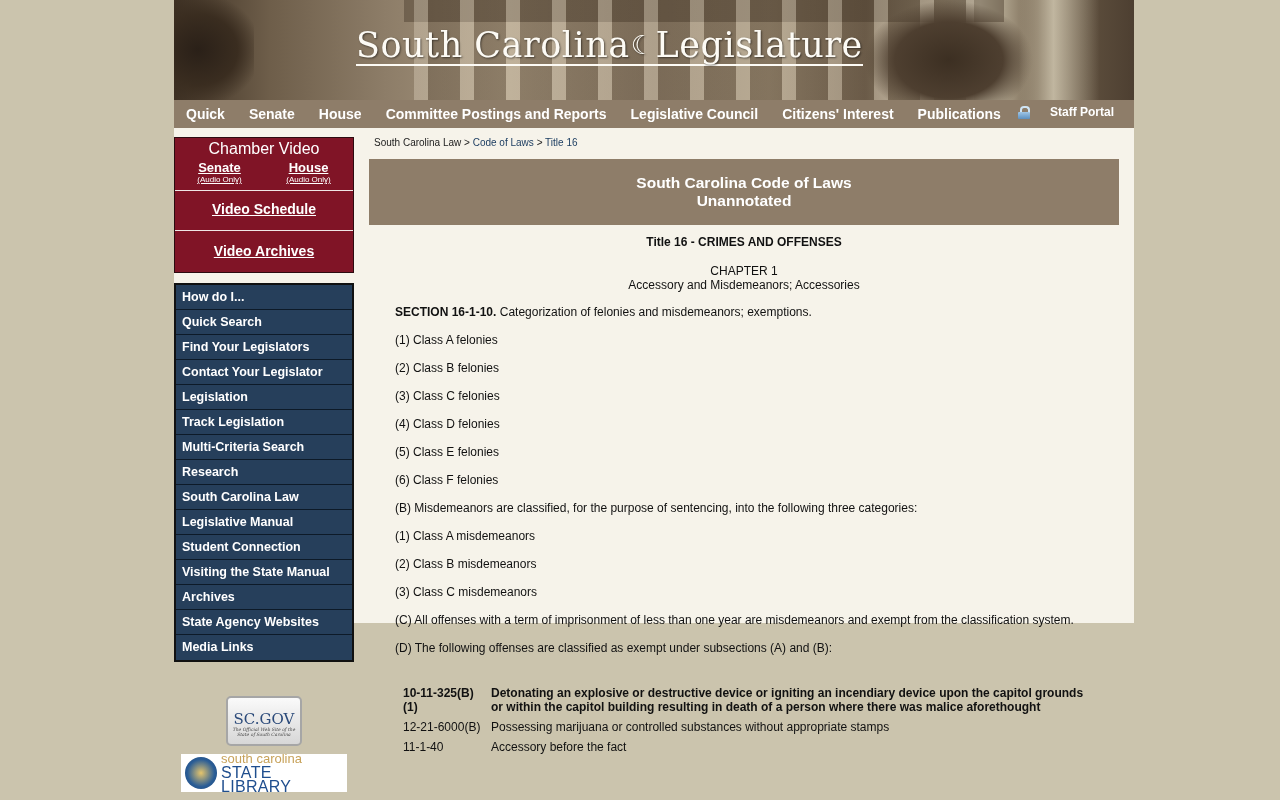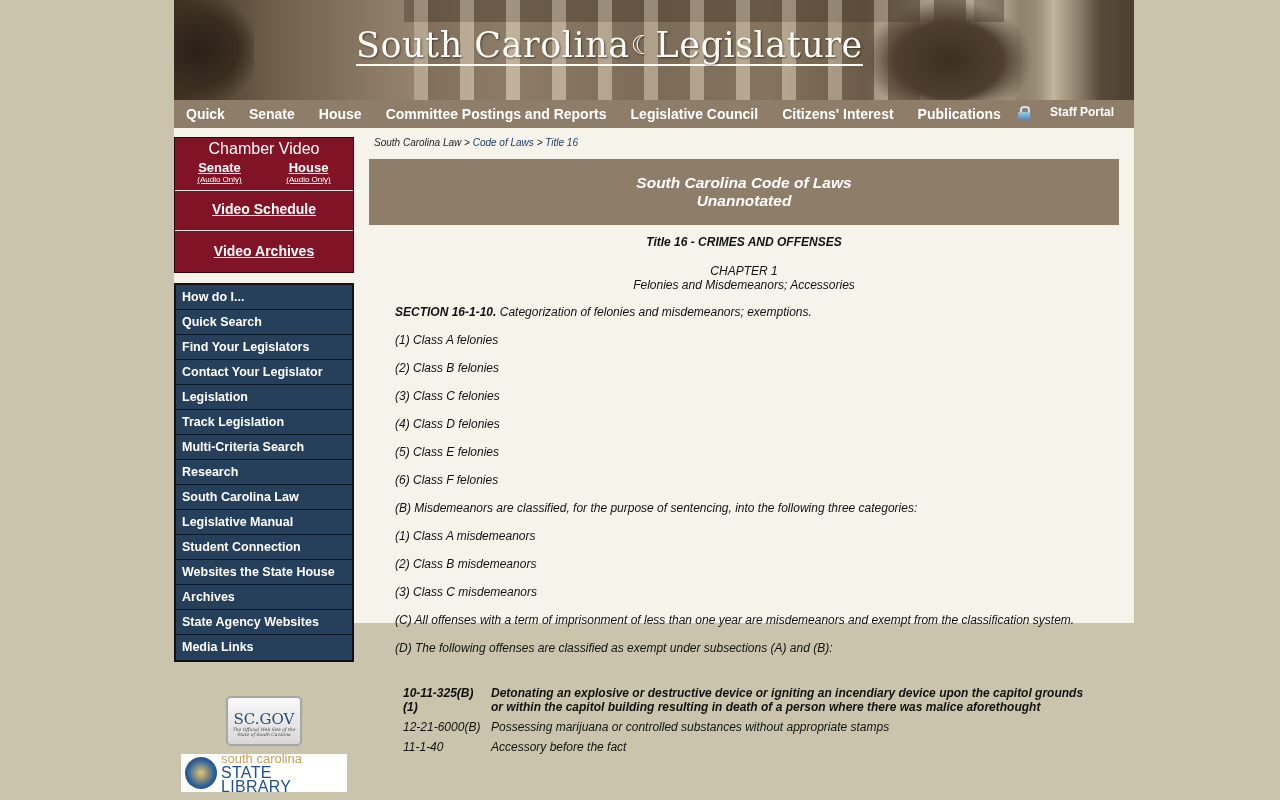--- a/index.html
+++ b/index.html
@@ -51,21 +51,21 @@
     text-align: center; padding-top: 14px; }
   .scgov .g1 { font-family: "DejaVu Serif", serif; font-size: 15px; color: #2b4a7a; display: block; line-height: 15px; }
   .scgov .g2 { font-family: "DejaVu Serif", serif; font-size: 4.5px; color: #444; display: block; line-height: 5px; font-style: italic; }
   .stlib { display: flex; align-items: center; margin: 8px auto 0; width: 166px; height: 38px; background: #fff; padding: 2px 4px; gap: 4px; }
   .stlib .seal { width: 32px; height: 32px; border-radius: 50%; background: radial-gradient(circle, #e5c56c 0%, #2a5d96 60%, #1c4377 100%); flex: none; }
   .stlib .txt { line-height: 14px; text-align: left; }
   .stlib .t1 { color: #c7a25a; font-size: 13px; display: block; }
   .stlib .t2 { color: #1f4e8e; font-size: 16px; font-weight: normal; display: block; letter-spacing: 0.3px; }
 
   
-  .main { position: absolute; left: 195px; top: 137px; width: 750px; font-style: italic; }
+  .main { position: absolute; left: 195px; top: 137px; width: 750px; }
   .crumbs { font-size: 10px; color: #222; padding-left: 5px; height: 14px; }
   .crumbs a { color: #1d3e62; text-decoration: none; }
   .law-header { margin-top: 8px; background: #8e7d69; height: 66px; text-align: center; color: #fff; font-weight: bold; font-size: 15.5px;
     padding-top: 15px; line-height: 18px; }
   .content { padding: 0 26px; font-size: 12px; color: #111; }
   .center { text-align: center; }
   .title16 { font-weight: bold; margin-top: 10px; }
   .chapter { margin-top: 15px; line-height: 14px; }
   .content p { margin-top: 14px; line-height: 14px; }
   .content p.first { margin-top: 13px; }
@@ -128,21 +128,21 @@
       <a>Quick Search</a>
       <a>Find Your Legislators</a>
       <a>Contact Your Legislator</a>
       <a>Legislation</a>
       <a>Track Legislation</a>
       <a>Multi-Criteria Search</a>
       <a>Research</a>
       <a>South Carolina Law</a>
       <a>Legislative Manual</a>
       <a>Student Connection</a>
-      <a>Websites the State House</a>
+      <a>Visiting the State Manual</a>
       <a>Archives</a>
       <a>State Agency Websites</a>
       <a>Media Links</a>
     </div>
 
     <div class="logos">
       <a class="scgov">
         <span class="g1">SC.GOV</span>
         <span class="g2">The Official Web Site of the State of South Carolina</span>
       </a>
@@ -167,21 +167,21 @@
 
     <div class="law-header">
       <div>South Carolina Code of Laws</div>
       <div>Unannotated</div>
     </div>
 
     <div class="content">
       <div class="center title16">Title 16 - CRIMES AND OFFENSES</div>
       <div class="center chapter">
         <div>CHAPTER 1</div>
-        <div>Felonies and Misdemeanors; Accessories</div>
+        <div>Accessory and Misdemeanors; Accessories</div>
       </div>
       <p class="first"><b>SECTION 16-1-10.</b><span> Categorization of felonies and misdemeanors; exemptions.</span></p>
       <p>(1) Class A felonies</p>
       <p>(2) Class B felonies</p>
       <p>(3) Class C felonies</p>
       <p>(4) Class D felonies</p>
       <p>(5) Class E felonies</p>
       <p>(6) Class F felonies</p>
       <p>(B) Misdemeanors are classified, for the purpose of sentencing, into the following three categories:</p>
       <p>(1) Class A misdemeanors</p>

